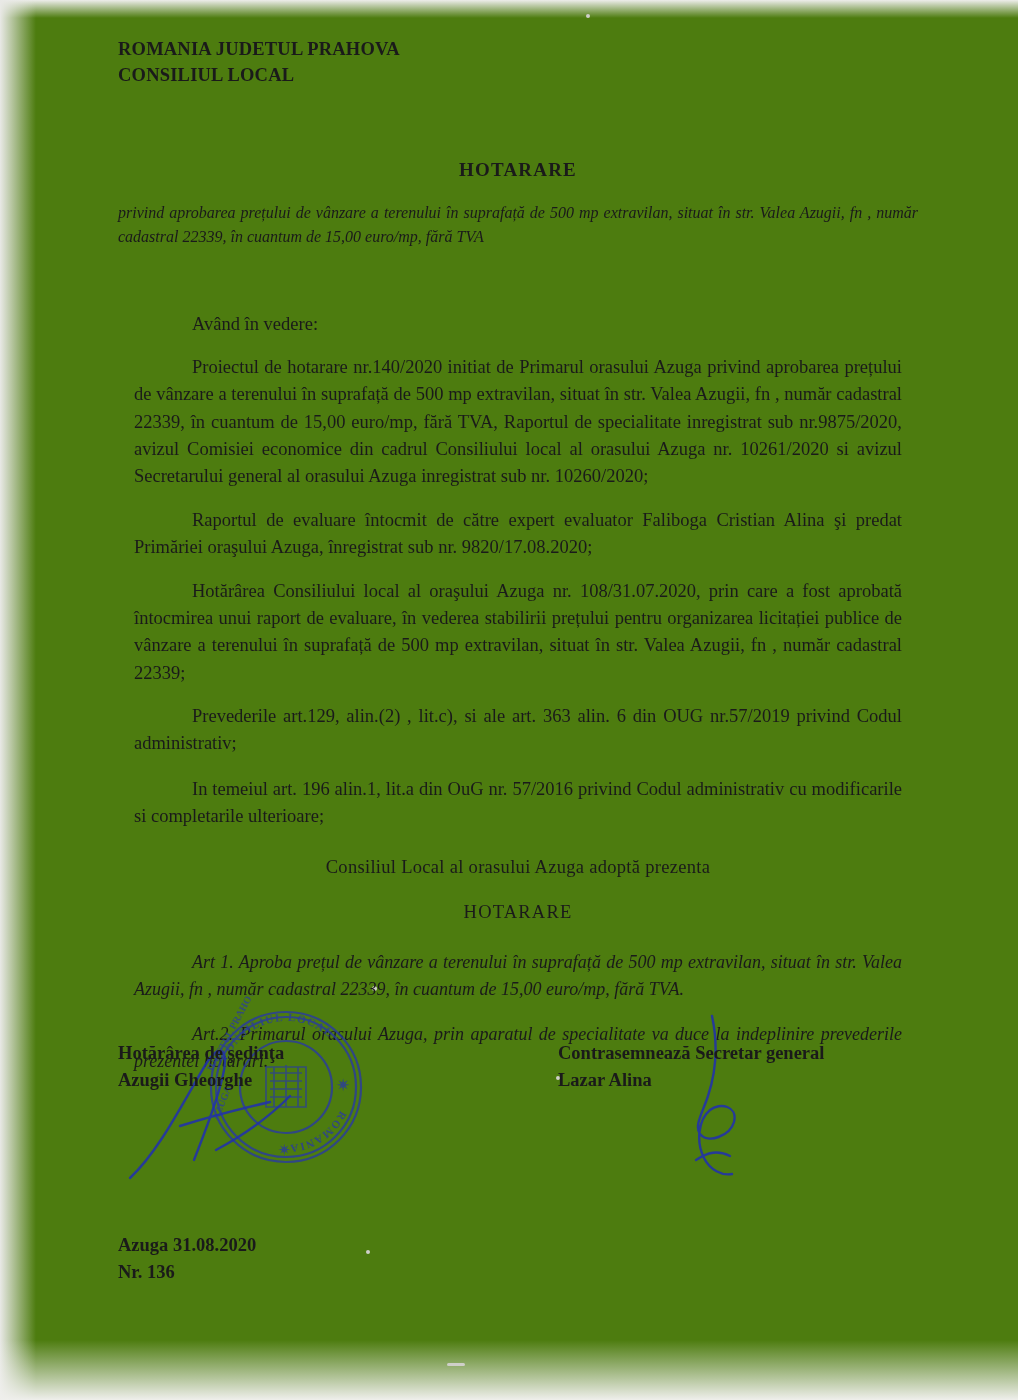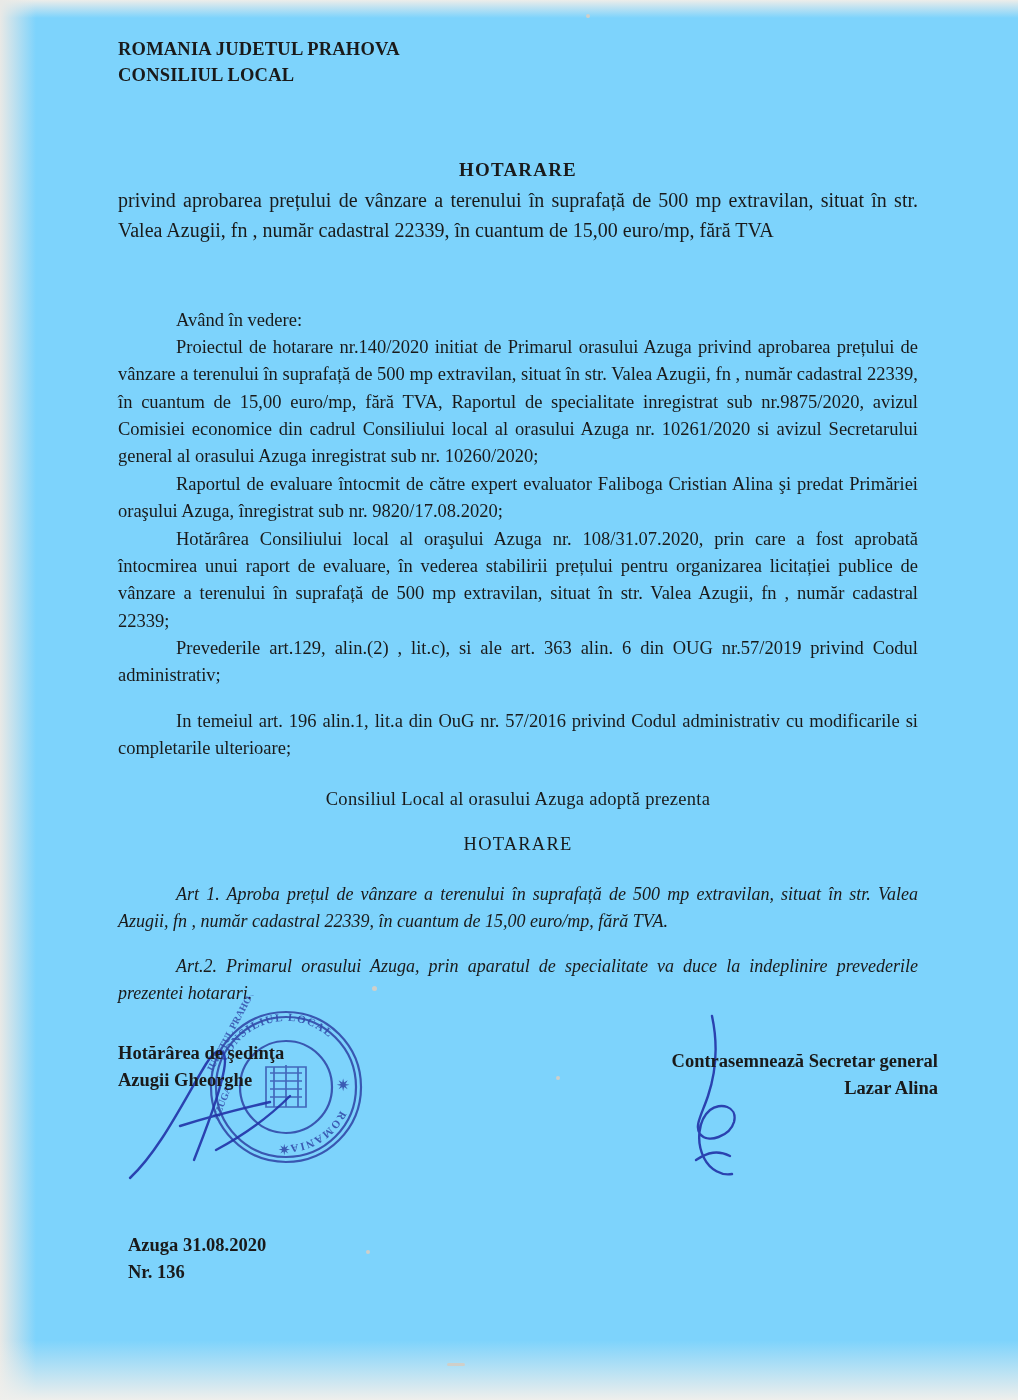--- a/index.html
+++ b/index.html
@@ -12,21 +12,21 @@
     background: #ffffff;
     font-family: "Liberation Serif", serif;
     color: #1a1a1a;
     position: relative;
     overflow: hidden;
   }
 
   .page {
     position: absolute;
     inset: 0;
-    background: #7dd3fc;
+    background: #4d7c0f;
   }
 
   
   .scan-shade-left {
     position: absolute;
     left: 0; top: 0; bottom: 0;
     width: 36px;
     background: linear-gradient(to right, #e9e9e6 0%, rgba(253,253,251,0) 100%);
     pointer-events: none;
   }
@@ -62,36 +62,37 @@
   .title-block {
     margin-top: 70px;
     text-align: center;
   }
   .doc-title {
     font-weight: bold;
     font-size: 19px;
     letter-spacing: 1.2px;
   }
   .subtitle {
-    margin-top: 4px;
-    font-size: 20px;
+    margin-top: 20px;
+    font-size: 16px;
     line-height: 1.5;
     text-align: justify;
     text-align-last: left;
+    font-style: italic;
   }
 
   .body-block {
     margin-top: 62px;
     font-size: 18.5px;
     line-height: 1.48;
   }
   .para {
     text-indent: 58px;
     text-align: justify;
-    margin: 0;
+    margin: 16px;
   }
   .para.spaced {
     margin-top: 18px;
   }
 
   .center-bold {
     text-align: center;
     font-weight: normal;
     font-size: 18.5px;
     margin-top: 26px;
@@ -120,29 +121,28 @@
   .sig-left {
     position: absolute;
     left: 0;
     top: 0;
     line-height: 1.45;
   }
   .sig-right {
     position: absolute;
     left: 440px;
     top: 0;
-    text-align: right;
+    text-align: left;
     line-height: 1.45;
     width: 380px;
-    margin-top: 8px;
   }
 
   .footer {
     position: absolute;
-    left: 128px;
+    left: 118px;
     top: 1232px;
     font-size: 18.5px;
     font-weight: bold;
     line-height: 1.45;
   }
 
   
   .stamp {
     position: absolute;
     left: 196px;

